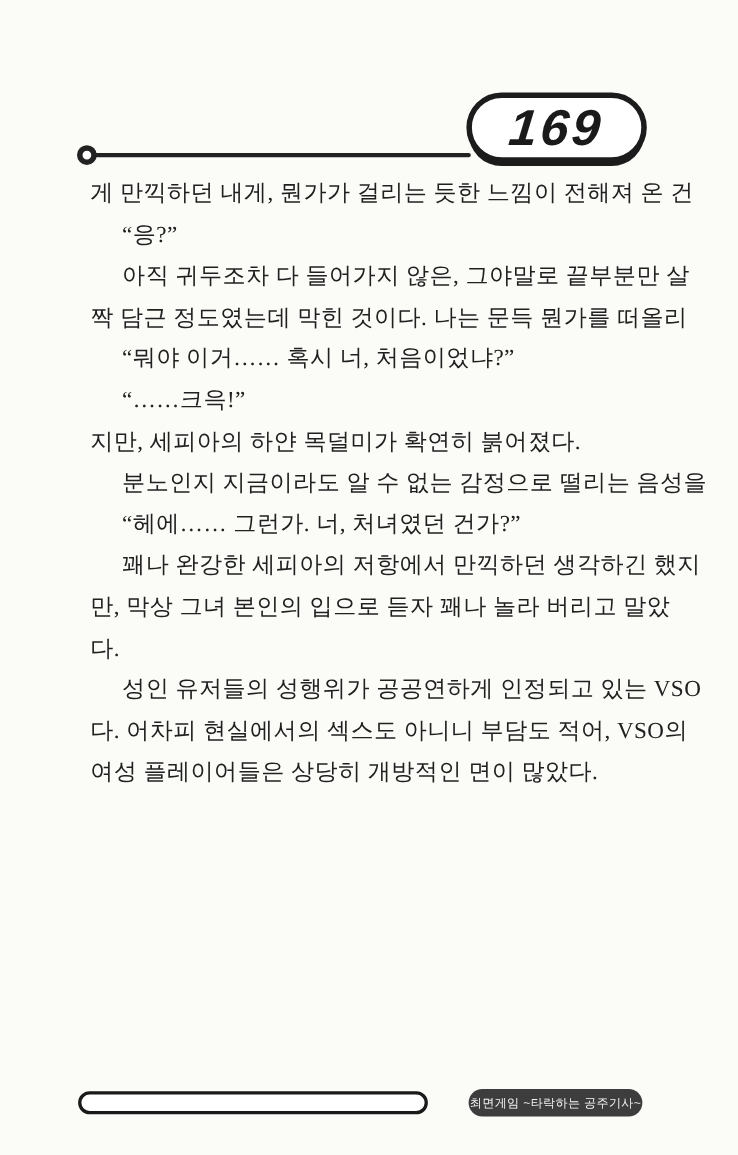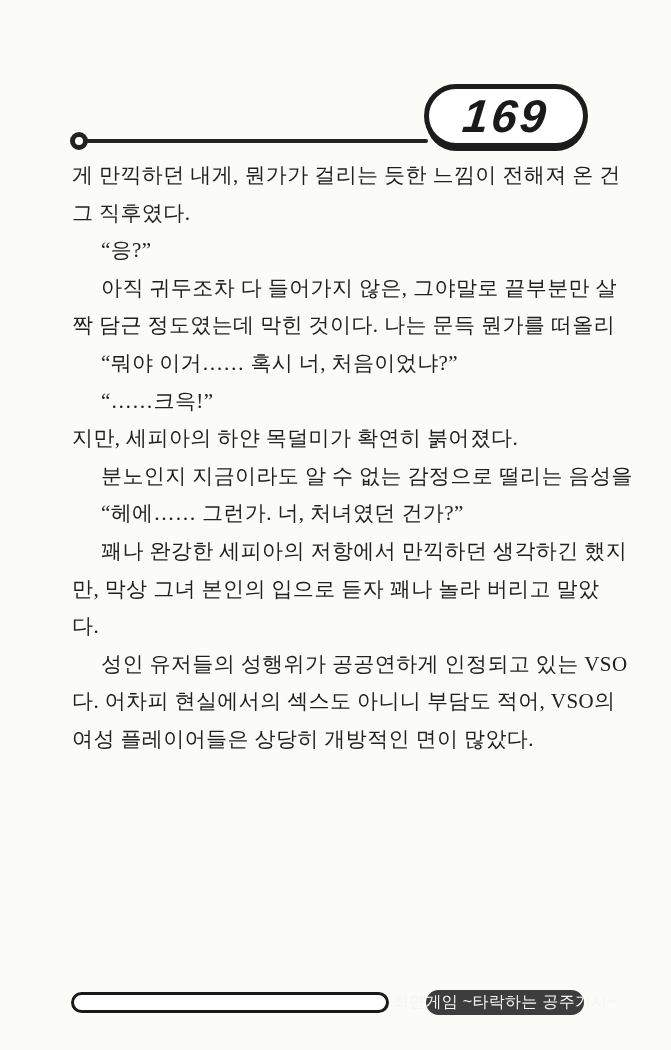--- a/index.html
+++ b/index.html
@@ -44,21 +44,21 @@
   }
 
   
   .text-block {
     position:absolute; left:72px; top:157px;
     width:534px;
     font-size:21px;
     line-height:37.6px;
     letter-spacing:0.4px;
   }
-  .line { white-space:pre; }
+  .line { white-space:pre;margin-left:10px; }
   .line.indent { padding-left:29px; }
 
   
   .footer-bar {
     position:absolute; left:71px; top:992px;
     width:318px; height:21px;
     background:#ffffff;
     border:3px solid #1a1a1a;
     border-radius:12px;
     box-sizing:border-box;
@@ -66,37 +66,36 @@
   .footer-badge {
     position:absolute; left:426px; top:990px;
     width:158px; height:25px;
     background:#3d3d3d;
     border-radius:13px;
     box-sizing:border-box;
     display:flex; align-items:center; justify-content:center;
   }
   .footer-title {
     font-family:"Liberation Sans","DejaVu Sans",sans-serif;
-    font-size:16px; letter-spacing:0.3px;
+    font-size:11px; letter-spacing:0.3px;
     color:#f5f5f5;
     white-space:nowrap;
   }
 </style>
 </head>
 <body>
 
 <div class="header-ring"></div>
 <div class="header-rule"></div>
 <div class="page-badge">
   <span class="page-number">169</span>
 </div>
 
 <div class="text-block">
   <div class="line">게 만끽하던 내게, 뭔가가 걸리는 듯한 느낌이 전해져 온 건</div>
-  <div class="line">그 직후였다.</div>
   <div class="line indent">“응?”</div>
   <div class="line indent">아직 귀두조차 다 들어가지 않은, 그야말로 끝부분만 살</div>
   <div class="line">짝 담근 정도였는데 막힌 것이다. 나는 문득 뭔가를 떠올리</div>
   <div class="line indent">“뭐야 이거…… 혹시 너, 처음이었냐?”</div>
   <div class="line indent">“……크윽!”</div>
   <div class="line">지만, 세피아의 하얀 목덜미가 확연히 붉어졌다.</div>
   <div class="line indent">분노인지 지금이라도 알 수 없는 감정으로 떨리는 음성을</div>
   <div class="line indent">“헤에…… 그런가. 너, 처녀였던 건가?”</div>
   <div class="line indent">꽤나 완강한 세피아의 저항에서 만끽하던 생각하긴 했지</div>
   <div class="line">만, 막상 그녀 본인의 입으로 듣자 꽤나 놀라 버리고 말았</div>

